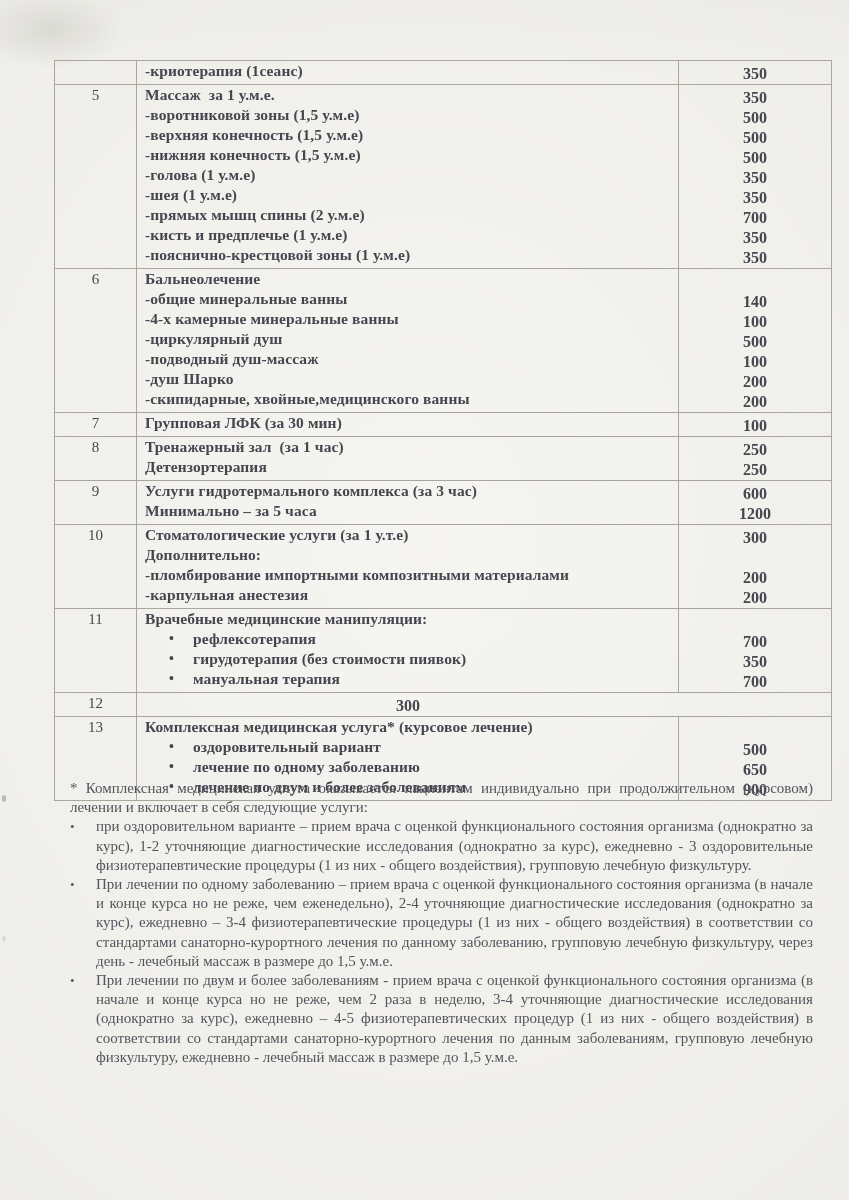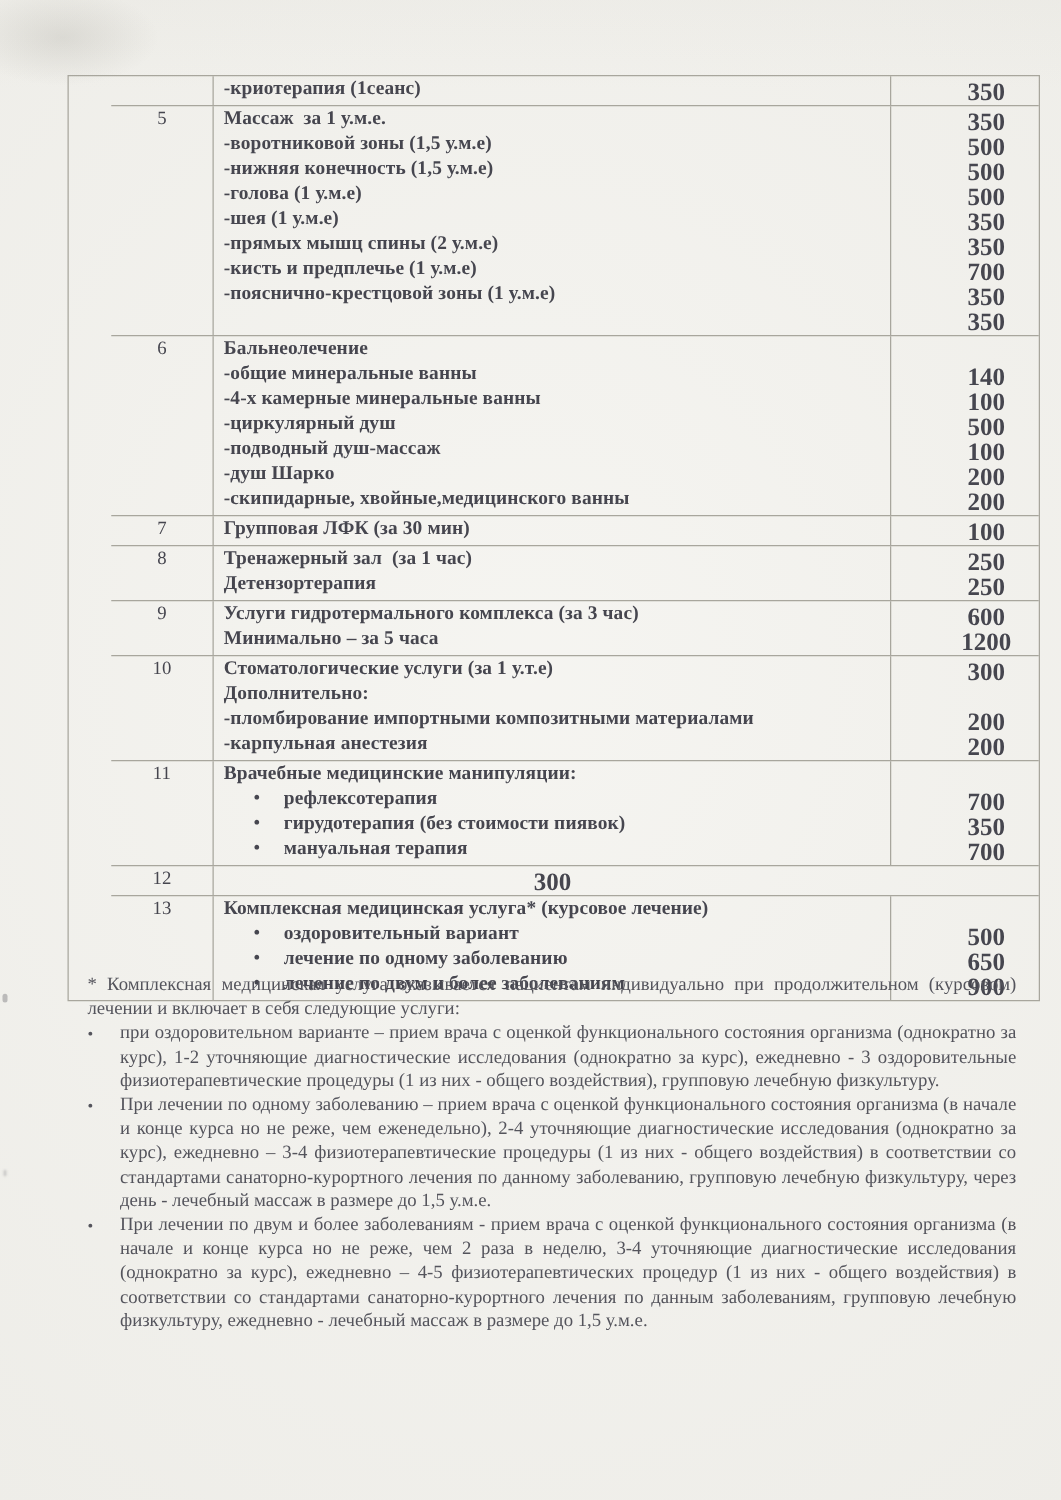--- a/index.html
+++ b/index.html
@@ -32,21 +32,20 @@
     position:absolute;left:2px;top:795px;width:4px;height:7px;
     background:rgba(90,90,95,0.35);border-radius:2px;
     box-shadow:0 140px 2px -1px rgba(90,90,95,0.30);
   }
 
   
   .price-table{
     position:absolute;left:54px;top:60px;width:778px;
     border:1px solid var(--border);
     background:transparent;
-    padding-left:34px;
   }
   .t-row{
     display:grid;
     grid-template-columns:82px 542px 152px;
     border-bottom:1px solid var(--border);
   }
   .t-row:last-child{border-bottom:none;}
   .c-num{
     border-right:1px solid var(--border);
     text-align:center;
@@ -69,21 +68,21 @@
     letter-spacing:0.1px;
   }
   .line.bullet{padding-left:48px;position:relative;}
   .line.bullet .dot{
     position:absolute;left:24px;top:0;
     font-size:14px;
   }
   .pline{
     height:20px;line-height:20px;
     text-align:center;
-    font-weight:700;font-size:20px;
+    font-weight:700;font-size:16px;
   }
 
   
   .footnotes{
     position:absolute;left:70px;top:779px;width:743px;
     font-size:15px;line-height:19.2px;
     color:var(--ink-soft);
     text-align:justify;
   }
   .fn-note{margin:0 0 0 0;}
@@ -108,20 +107,21 @@
           </div>
           <div class="c-prc">
             <div class="pline">350</div>
           </div>
         </div>
         <div class="t-row">
           <div class="c-num">5</div>
           <div class="c-srv">
             <div class="line">Массаж  за 1 у.м.е.</div>
             <div class="line">-воротниковой зоны (1,5 у.м.е)</div>
+            <div class="line">-верхняя конечность (1,5 у.м.е)</div>
             <div class="line">-нижняя конечность (1,5 у.м.е)</div>
             <div class="line">-голова (1 у.м.е)</div>
             <div class="line">-шея (1 у.м.е)</div>
             <div class="line">-прямых мышц спины (2 у.м.е)</div>
             <div class="line">-кисть и предплечье (1 у.м.е)</div>
             <div class="line">-пояснично-крестцовой зоны (1 у.м.е)</div>
           </div>
           <div class="c-prc">
             <div class="pline">350</div>
             <div class="pline">500</div>

